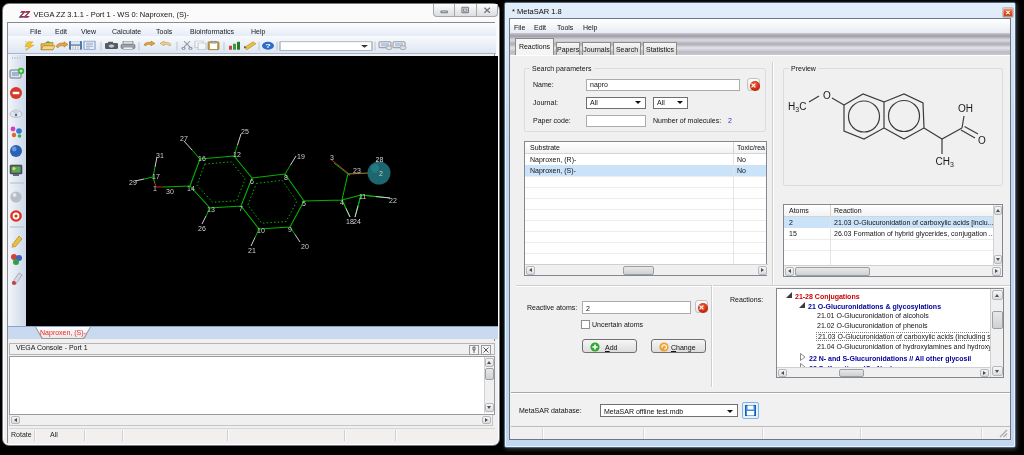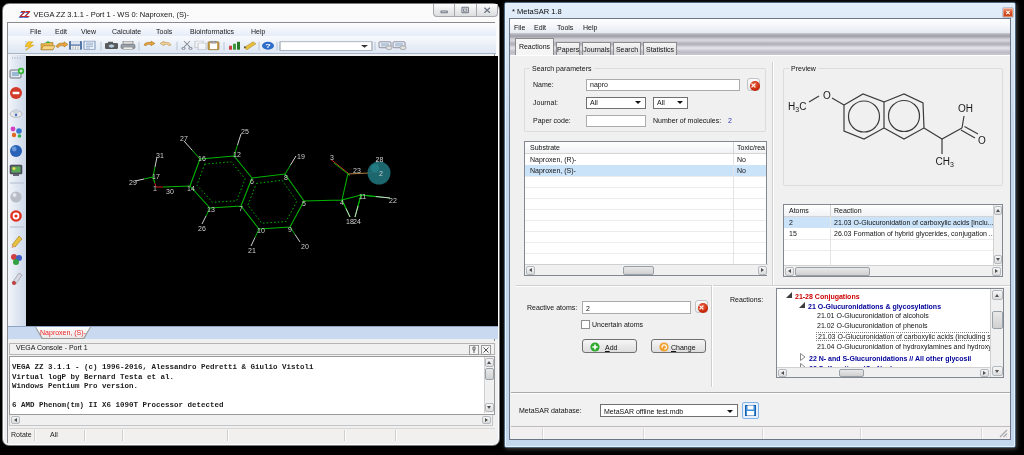--- a/index.html
+++ b/index.html
@@ -336,25 +336,20 @@
       <div id="lconshead">
             <span style="position:absolute;left:6px;top:0px;">VEGA Console - Port 1</span>
         <svg style="position:absolute;right:3px;top:1px;" width="22" height="10" viewBox="0 0 22 10">
               <rect x="0.5" y="0.5" width="9" height="9" fill="#f4f4f4" stroke="#999"></rect>
               <path d="M4 2 L6 2 L6 5 L4 5 Z M5 5 L5 8" stroke="#555" fill="none" stroke-width="0.9"></path>
               <rect x="12.5" y="0.5" width="9" height="9" fill="#f4f4f4" stroke="#999"></rect>
               <path d="M14.5 2.5 L19.5 7.5 M19.5 2.5 L14.5 7.5" stroke="#555" stroke-width="1"></path>
             </svg>
       </div>
       <div id="lconsbody">
-        <div id="lconstext">VEGA ZZ 3.1.1 - (c) 1996-2016, Alessandro Pedretti &amp; Giulio Vistoli
-Virtual logP by Bernard Testa et al.
-Windows Pentium Pro version.
-
-6 AMD Phenom(tm) II X6 1090T Processor detected</div>
         <div style="position:absolute;right:0;top:0;width:10px;height:56px;background:#f0f0f0;border-left:1px solid #d0d0d0;">
           <div class="sbtn" style="left:0px;top:1px;width:9px;height:9px;">
                 <i class="au"></i>
               </div>
           <div class="sthumb" style="left:0px;top:11px;width:9px;height:12px;"></div>
           <div class="sbtn" style="left:0px;bottom:1px;width:9px;height:9px;">
                 <i class="ad"></i>
               </div>
         </div>
       </div>

